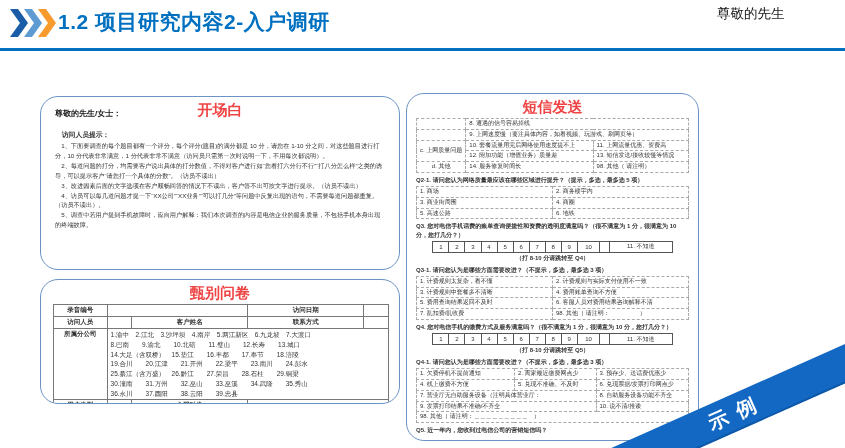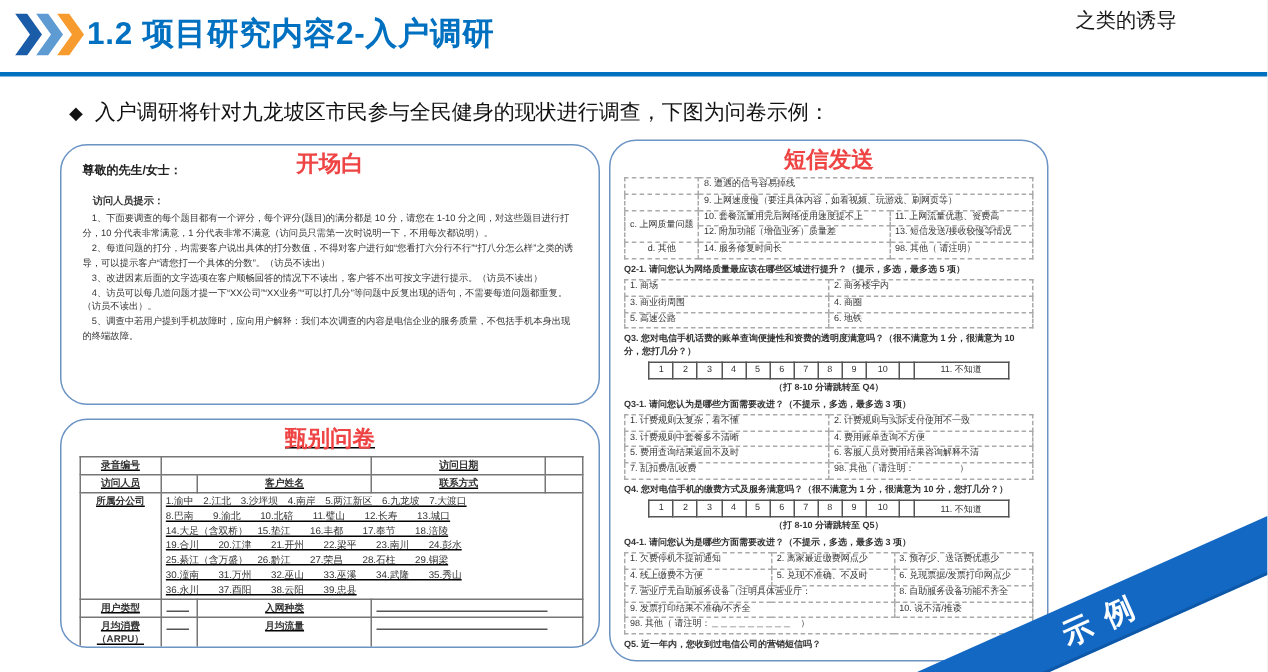--- a/index.html
+++ b/index.html
@@ -21,21 +21,21 @@
   .hdr-rule { position:absolute; left:0; top:48px; width:845px; height:3px; background:#0070C0; }
   
   .bullet-line { position:absolute; left:46px; top:66px; font-size:14px; color:#111; }
   .bullet-line .diamond { font-size:12px; margin-right:8px; color:#111; }
   
   .panel {
     position:absolute; background:#fff; border:1.5px solid #6b93c4;
     border-radius:18px; overflow:hidden;
   }
   .panel-opening   { left:40px;  top:96px;  width:360px; height:174px; }
-  .panel-screening { left:40px;  top:279px; width:360px; height:153px;text-decoration:underline; }
+  .panel-screening { left:40px;  top:279px; width:360px; height:125px; }
   .panel-formal    { left:406px; top:93px;  width:293px; height:348px; }
   .doc-title {
     text-align:center; font-size:15px; font-weight:bold; color:#ef4444;
     padding-top:4px; line-height:1.2;
   }
   .scan-text { color:#333; }
   
   .opening-body { padding:2px 14px 4px 14px; font-size:6.5px; line-height:1.75; }
   .opening-greet { font-size:8px; font-weight:bold; color:#222; margin-top:-14px; width:120px; }
   .opening-intro { font-size:7.2px; text-indent:2em; margin-top:3px; color:#333; }
@@ -70,27 +70,24 @@
 
 <div class="slide">
 
   <svg class="hdr-chevrons" width="46" height="28" viewBox="0 0 46 28">
     <polygon points="0,0 8,0 18,14 8,28 0,28 10,14" fill="#1a5ca8"></polygon>
     <polygon points="14,0 22,0 32,14 22,28 14,28 24,14" fill="#5e9bd3"></polygon>
     <polygon points="28,0 36,0 46,14 36,28 28,28 38,14" fill="#f79b2e"></polygon>
   </svg>
   <div class="hdr-title">1.2 项目研究内容2-入户调研</div>
   <div class="hdr-org">
-    <div>之类的诱导</div>
+    <div>尊敬的先生</div>
   </div>
   <div class="hdr-rule"></div>
 
-  <div class="bullet-line">
-    <span class="diamond">◆</span><span>入户调研将针对九龙坡区市民参与全民健身的现状进行调查，下图为问卷示例：</span>
-  </div>
 
   <div class="panel panel-opening">
     <div class="doc-title">开场白</div>
     <div class="opening-body scan-text">
       <div class="opening-greet">尊敬的先生/女士：</div>
       <div class="tips-header">访问人员提示：</div>
       <div class="tip">1、下面要调查的每个题目都有一个评分，每个评分(题目)的满分都是 10 分，请您在 1-10 分之间，对这些题目进行打分，10 分代表非常满意，1 分代表非常不满意（访问员只需第一次时说明一下，不用每次都说明）。</div>
       <div class="tip">2、每道问题的打分，均需要客户说出具体的打分数值，不得对客户进行如“您看打六分行不行”“打八分怎么样”之类的诱导，可以提示客户“请您打一个具体的分数”。（访员不读出）</div>
       <div class="tip">3、改进因素后面的文字选项在客户顺畅回答的情况下不读出，客户答不出可按文字进行提示。（访员不读出）</div>
       <div class="tip">4、访员可以每几道问题才提一下“XX公司”“XX业务”“可以打几分”等问题中反复出现的语句，不需要每道问题都重复。（访员不读出）。</div>

